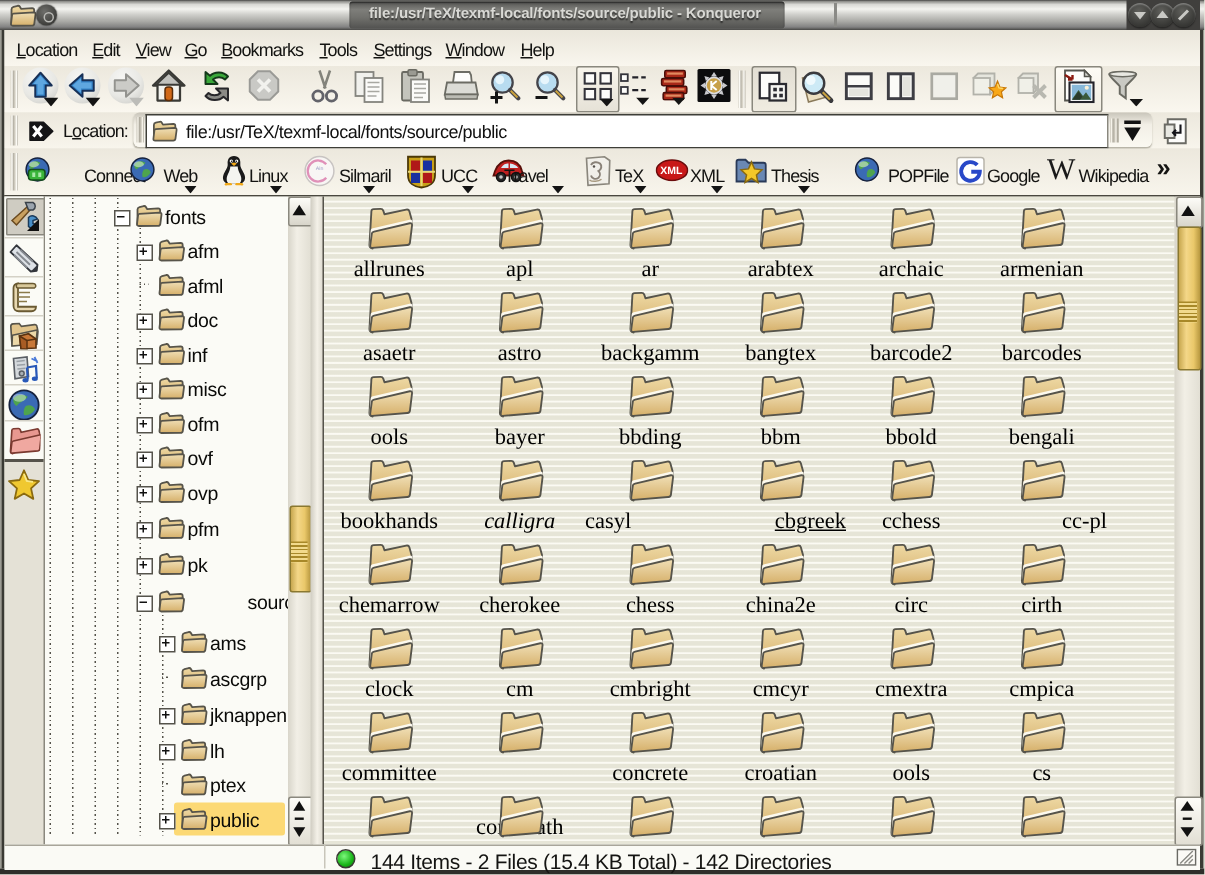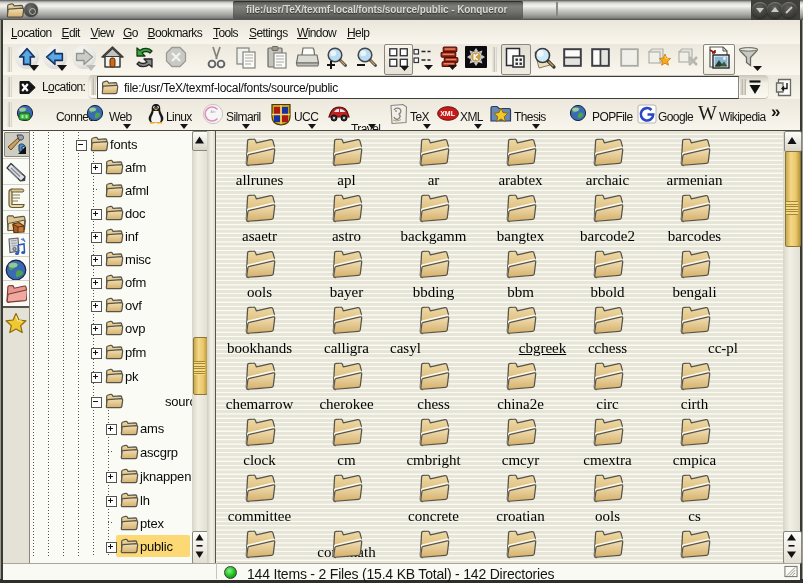--- a/index.html
+++ b/index.html
@@ -357,21 +357,21 @@
   </svg>
 <svg class="abs" style="left:327px;top:104px" width="24" height="20" viewBox="0 0 24 20">
 <path d="M3,10 C5,5 8,3 12,3 C17,3 20,6 21,10 L22,13 L2,13 Z" fill="#c02020" stroke="#58100a" stroke-width="1.2"></path>
 <path d="M7,8 C8.5,5.5 10,5 12,5 L12,8 Z" fill="#d8e8f4"></path>
 <path d="M13,5 C15.5,5 17.5,6.5 18.5,8 L13,8 Z" fill="#d8e8f4"></path>
 <circle cx="7" cy="14" r="3" fill="#2a2a2a" stroke="#111"></circle>
     <circle cx="17" cy="14" r="3" fill="#2a2a2a" stroke="#111"></circle>
 <circle cx="7" cy="14" r="1.2" fill="#c8c8c8"></circle>
     <circle cx="17" cy="14" r="1.2" fill="#c8c8c8"></circle>
   </svg>
-<div class="abs ui" style="left:351px;top:110px;margin-top:12px;">Travel</div>
+<div class="abs ui" style="left:336px;top:110px;">Travel</div>
 <svg class="abs" style="left:368px;top:124px" width="8" height="5">
     <path d="M0,0 L8,0 L4.0,5 Z" fill="#141414"></path>
   </svg>
 <svg class="abs" style="left:388px;top:103px" width="21" height="22" viewBox="0 0 21 22">
 <path d="M3,2.5 L15,1.5 L18.5,4 L18,19.5 L4,20.5 Z" fill="#f1efe9" stroke="#8a867c" stroke-width="1.1"></path>
 <path d="M6,7 C7,5 10,4.5 12,6 C13.5,7.5 13,10 11,11 C12,12 12.5,14 11,15.5 C9,17 6.5,16 6,14" fill="none" stroke="#8a8278" stroke-width="1.3"></path>
 <circle cx="8" cy="8" r=".8" fill="#55504a"></circle>
 <path d="M5,17 C7,18.5 11,18 13,16.5" fill="none" stroke="#a89a80" stroke-width="1"></path>
   </svg>
 <div class="abs ui" style="left:410px;top:110px;">TeX</div>
@@ -710,30 +710,30 @@
 font-family:'Liberation Serif',serif;font-size:15px;color:#000;">bengali</div>
 <svg class="abs" style="left:245.0px;top:306px" width="31" height="29" viewBox="0 0 31 28.5">
     <use href="#bigfolder"></use>
   </svg>
 <div class="abs" style="left:216.0px;top:339.5px;width:87px;text-align:center;
 font-family:'Liberation Serif',serif;font-size:15px;color:#000;">bookhands</div>
 <svg class="abs" style="left:332.0px;top:306px" width="31" height="29" viewBox="0 0 31 28.5">
     <use href="#bigfolder"></use>
   </svg>
 <div class="abs" style="left:303.0px;top:339.5px;width:87px;text-align:center;
-font-family:'Liberation Serif',serif;font-size:15px;color:#000;">calligra</div>
+font-family:'Liberation Serif',serif;font-size:15px;color:#000;font-style:italic;">calligra</div>
 <svg class="abs" style="left:419.0px;top:306px" width="31" height="29" viewBox="0 0 31 28.5">
     <use href="#bigfolder"></use>
   </svg>
 <div class="abs" style="left:390.0px;top:339.5px;width:87px;text-align:left;
 font-family:'Liberation Serif',serif;font-size:15px;color:#000;">casyl</div>
 <svg class="abs" style="left:506.0px;top:306px" width="31" height="29" viewBox="0 0 31 28.5">
     <use href="#bigfolder"></use>
   </svg>
-<div class="abs" style="left:499px;top:339.5px;width:87px;text-align:center;
+<div class="abs" style="left:477.0px;top:339.5px;width:87px;text-align:right;
 font-family:'Liberation Serif',serif;font-size:15px;color:#000;text-decoration:underline;">cbgreek</div>
 <svg class="abs" style="left:593.0px;top:306px" width="31" height="29" viewBox="0 0 31 28.5">
     <use href="#bigfolder"></use>
   </svg>
 <div class="abs" style="left:564.0px;top:339.5px;width:87px;text-align:center;
 font-family:'Liberation Serif',serif;font-size:15px;color:#000;">cchess</div>
 <svg class="abs" style="left:680.0px;top:306px" width="31" height="29" viewBox="0 0 31 28.5">
     <use href="#bigfolder"></use>
   </svg>
 <div class="abs" style="left:651.0px;top:339.5px;width:87px;text-align:right;

